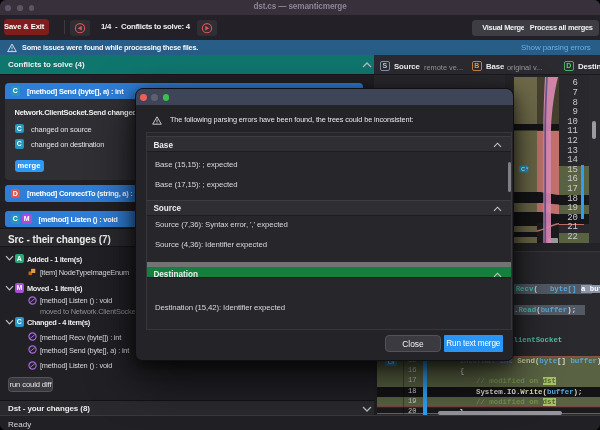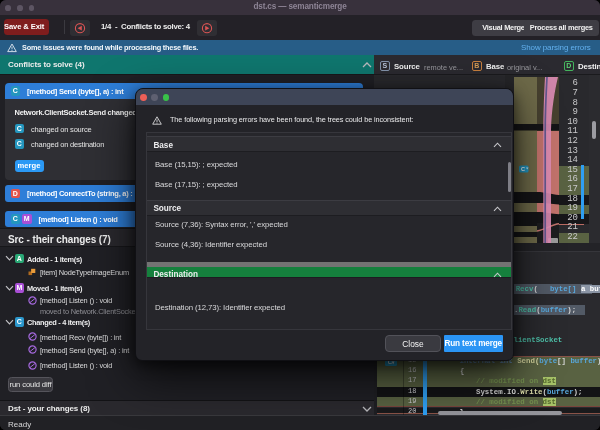--- a/index.html
+++ b/index.html
@@ -272,20 +272,20 @@
       </div>
       <div class="abs" style="left:8px;top:87.5px;font-size:7.8px;color:#d9d9db;letter-spacing:-0.1px;">Source (7,36): Syntax error, ',' expected</div>
       <div class="abs" style="left:8px;top:107px;font-size:7.8px;color:#d9d9db;letter-spacing:-0.1px;">Source (4,36): Identifier expected</div>
 
       <div class="abs" style="left:0;top:129px;width:364px;height:16px;background:#15803d;border-top:5px solid #737373;border-bottom:1px solid #1d1d21;">
         <div class="abs" style="left:6.4px;top:3.5px;font-size:8.2px;font-weight:bold;color:#ececee;">Destination</div>
         <svg width="9" height="6" viewBox="0 0 9 6" style="position:absolute;left:346px;top:5px;">
             <polyline points="1,4.8 4.5,1.2 8,4.8" fill="none" stroke="#c8c8cc" stroke-width="1.1"></polyline>
           </svg>
       </div>
-      <div class="abs" style="left:8px;top:170.8px;font-size:7.8px;color:#d9d9db;letter-spacing:-0.1px;">Destination (12,73): Identifier expected</div>
+      <div class="abs" style="left:8px;top:170.8px;font-size:7.8px;color:#d9d9db;letter-spacing:-0.1px;">Destination (15,42): Identifier expected</div>
     </div>
 
     <div class="abs" style="left:249px;top:245.5px;width:56px;height:17.5px;background:#3a3a40;border:1px solid #525259;border-radius:4px;color:#f2f2f2;font-size:8.4px;text-align:center;line-height:16px;">Close</div>
-    <div class="abs" style="left:308px;top:245.5px;width:58.5px;height:17.5px;background:#2b95f5;border-radius:1px;color:#fff;font-size:8.2px;font-weight:bold;text-align:center;line-height:17.5px;letter-spacing:-0.15px;">Run text merge</div>
+    <div class="abs" style="left:308px;top:245.5px;width:58.5px;height:17.5px;background:#2b95f5;border-radius:1px;color:#fff;font-size:8.2px;font-weight:normal;text-align:center;line-height:17.5px;letter-spacing:-0.15px;">Run text merge</div>
   </div>
 
 </div>
 
 </body></html>

